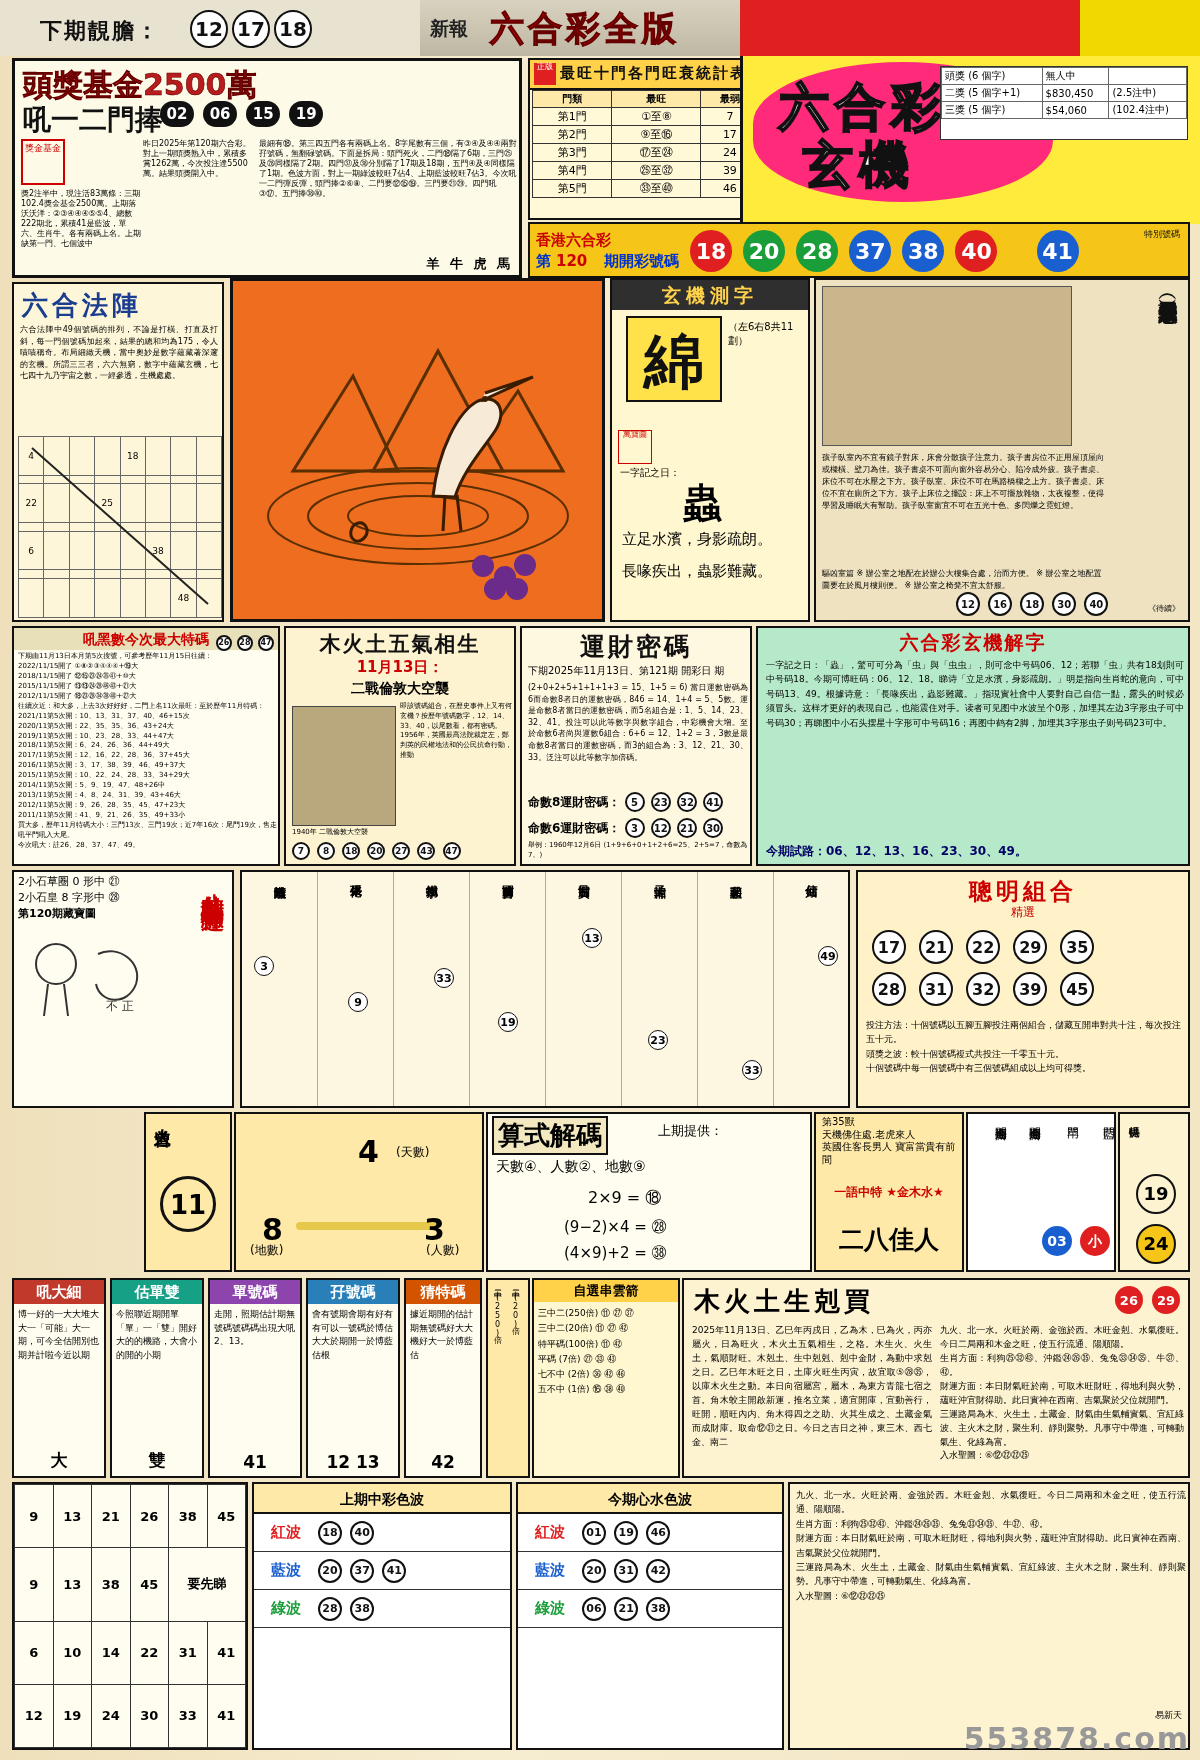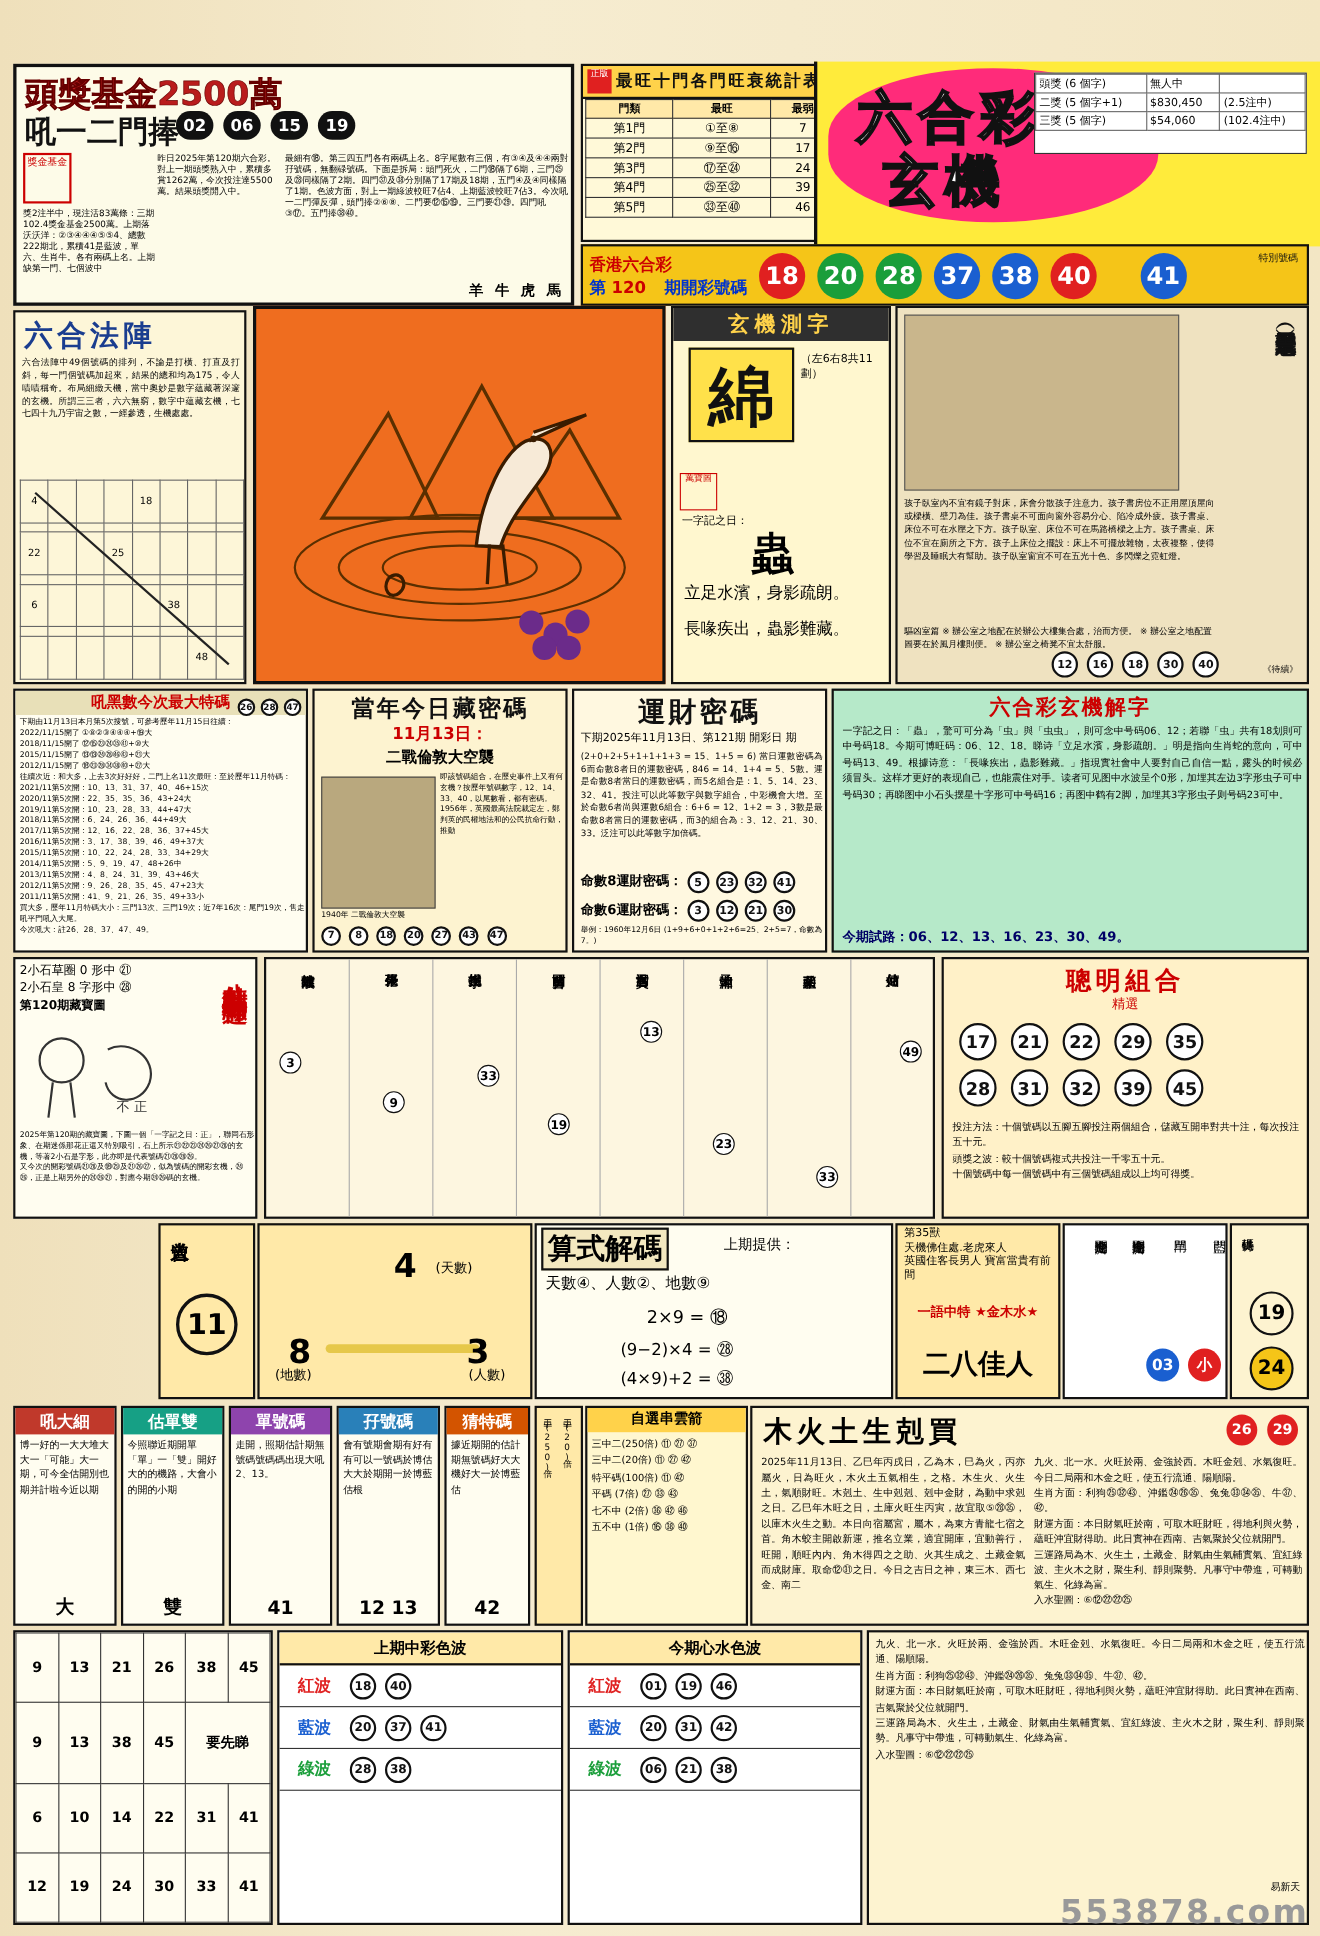--- a/index.html
+++ b/index.html
@@ -248,20 +248,33 @@
   .ctab .row .vals .ballw{ width:24px;height:24px;font-size:11px;margin-right:4px;}
   #bottomtxt { left:788px; top:1482px; width:402px; height:268px; background:#fdf3d0; border:2px solid #111;}
   #bottomtxt .t { position:absolute; left:6px; top:4px; width:390px; font-size:9px; line-height:1.6; text-align:justify;}
   #watermark { position:absolute; right:10px; bottom:4px; font-size:30px; color:#999; font-weight:bold; letter-spacing:2px;}
 </style>
 </head>
 <body>
 
 <div class="page">
 
+  <div class="abs" id="topstrip">
+    <div class="lbl">下期靚膽：</div>
+    <div class="tb ballw" style="left:190px">12</div>
+    <div class="tb ballw" style="left:232px">17</div>
+    <div class="tb ballw" style="left:274px">18</div>
+
+    <div id="banner-center">
+      <div class="t1">新報</div>
+      <div class="t2">六合彩全版</div>
+    </div>
+    <div id="topred"></div>
+    <div id="topyellow"></div>
+  </div>
 
   <div class="bx" id="jackpot">
     <div class="hl">頭獎基金2500萬</div>
     <div class="hl2">吼一二門捧</div>
     <div class="balls">
       <span class="ball" style="background:#111">02</span>
       <span class="ball" style="background:#111">06</span>
       <span class="ball" style="background:#111">15</span>
       <span class="ball" style="background:#111">19</span>
     </div>
@@ -566,21 +579,21 @@
 2015/11第5次開：10、22、24、28、33、34+29大
 2014/11第5次開：5、9、19、47、48+26中
 2013/11第5次開：4、8、24、31、39、43+46大
 2012/11第5次開：9、26、28、35、45、47+23大
 2011/11第5次開：41、9、21、26、35、49+33小
 買大多，歷年11月特碼大小：三門13次、三門19次；近7年16次：尾門19次，售走吼平門吼入大尾。
 今次吼大：註26、28、37、47、49。</div>
   </div>
 
   <div class="bx" id="secret">
-    <div class="hd">當年今日藏密碼</div>
+    <div class="hd">木火土五氣相生</div>
     <div class="d">11月13日：</div>
     <div class="s">二戰倫敦大空襲</div>
     <div class="pic"></div>
     <div class="abs tiny" style="left:6px;top:200px;width:104px">1940年 二戰倫敦大空襲</div>
     <div class="txt" style="white-space:pre-line">即該號碼組合，在歷史事件上又有何玄機？按歷年號碼數字，12、14、33、40，以尾數看，都有密碼。
 1956年，英國最高法院裁定左，鄭判英的民權地法和的公民抗命行動，推動</div>
     <div class="balls">
       <span class="ballw">7</span>
       <span class="ballw">8</span>
       <span class="ballw">18</span>
@@ -623,22 +636,20 @@
     <div class="l2">2小石皇 8 字形中 ㉘</div>
     <div class="l3">第120期藏寶圖</div>
     <div class="pic">
       <svg width="160" height="100">
         <circle cx="38" cy="40" r="20" fill="none" stroke="#333" stroke-width="2"></circle>
         <path d="M30 60 L26 92 M46 60 L50 92" stroke="#333" stroke-width="2" fill="none"></path>
         <path d="M80 30 C100 20 125 38 118 60 C110 82 82 80 78 60" fill="none" stroke="#333" stroke-width="2"></path>
         <text x="88" y="86" font-size="12" fill="#333">不 正</text>
       </svg>
     </div>
-    <div class="txt" style="white-space:pre-line">2025年第120期的藏寶圖，下圖一個「一字記之日：正」，聯同石形象、在期迷係那花正還又特別吸引，石上所示㉑㉒㉓㉔㉖㉗㉘的玄機，等著2小石是字形，此亦即是代表號碼㉑㉘㉘㉖。
-又今次的開彩號碼㉑㉘及⑱㉙及㉑㉖㉗，似為號碼的開彩玄機，㉔㉖，正是上期另外的㉔㉖㉗，對應今期㉔㉖碼的玄機。</div>
   </div>
   <div class="abs" id="baxianV">
     <div class="v vert">八仙點碼各顯神通</div>
   </div>
 
   <div class="bx" id="immortals">
     <div class="imcell" style="left:0;width:76px">
       <div class="nm vert">漢鐘離</div>
       <div class="num" style="left:12px;top:84px">3</div>
     </div>

